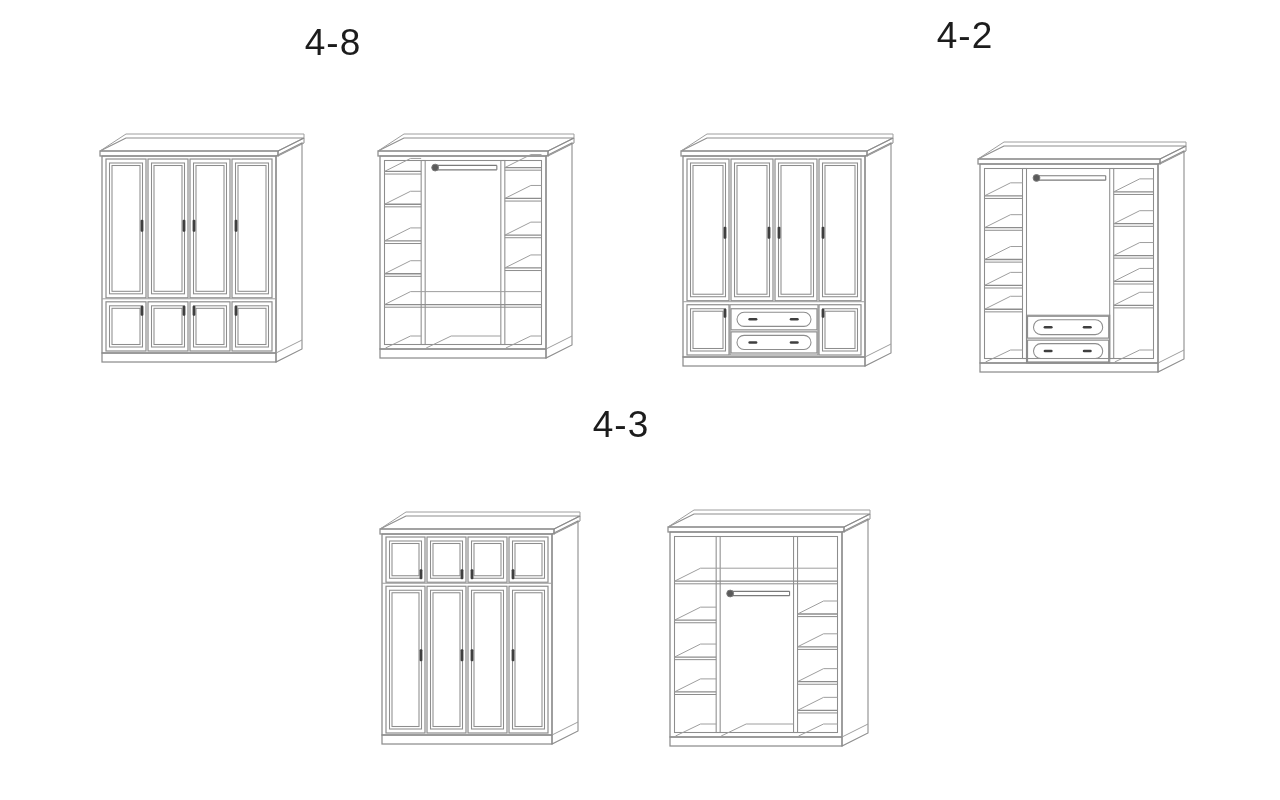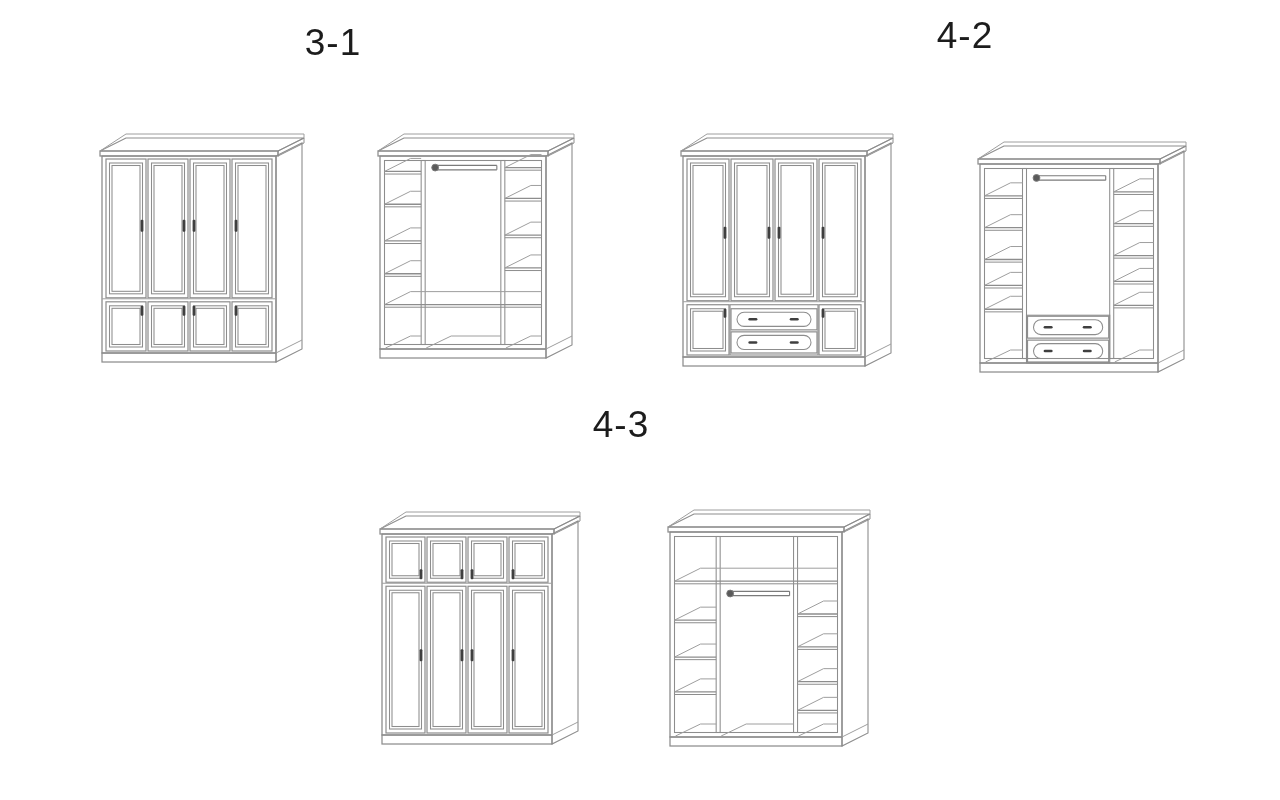--- a/index.html
+++ b/index.html
@@ -27,21 +27,21 @@
   #fig-2{left:679px;top:128px;}
   #fig-3{left:976px;top:136px;}
   #fig-4{left:378px;top:506px;}
   #fig-5{left:666px;top:504px;}
 </style>
 </head>
 <body>
 
 <div class="canvas">
 
-  <div class="group-label" id="label-4-1">3-1</div>
+  <div class="group-label" id="label-4-1">4-8</div>
   <div class="group-label" id="label-4-2">4-2</div>
   <div class="group-label" id="label-4-3">4-3</div>
 
   <svg id="fig-0" class="fig" width="210" height="236" viewBox="0 0 210 236">
       <polygon points="178,28 204,15 204,221 178,234" fill="none" stroke="#8d8d8d" stroke-width="1.1"></polygon>
       <polygon points="180,23 206,10 206,15 180,28" fill="none" stroke="#8d8d8d" stroke-width="1"></polygon>
       <polygon points="2,23 180,23 206,10 28,10" fill="none" stroke="#8d8d8d" stroke-width="1.1"></polygon>
       <rect x="2" y="23" width="178" height="5" rx="0" fill="none" stroke="#8d8d8d" stroke-width="1.25"></rect>
       <line x1="28" y1="6" x2="206" y2="6" stroke="#9e9e9e" stroke-width="1"></line>
       <line x1="2" y1="23" x2="28" y2="6" stroke="#9e9e9e" stroke-width="1"></line>

